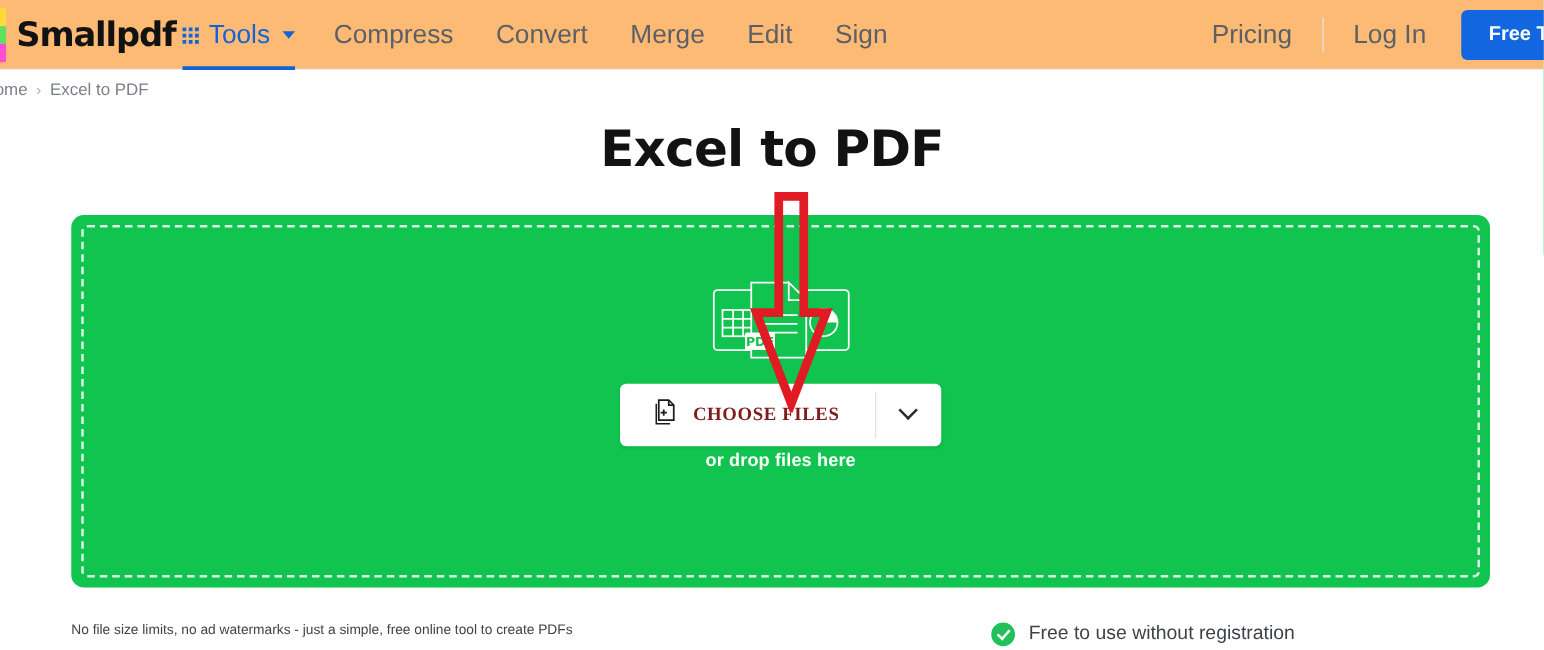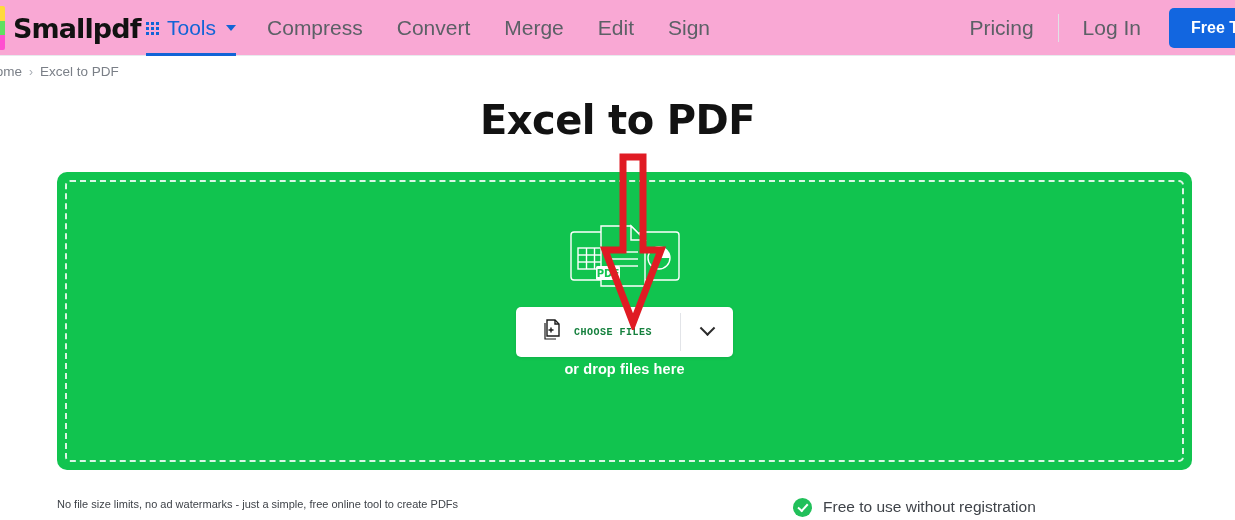--- a/index.html
+++ b/index.html
@@ -15,21 +15,21 @@
     background: #ffffff;
     color: #2b2b2b;
     -webkit-font-smoothing: antialiased;
   }
 
   
   .header {
     position: relative;
     height: 56px;
     width: 1235px;
-    background: #f9a8d4;
+    background: #fdba74;
     border-bottom: 1px solid #e8eaed;
     display: flex;
     align-items: center;
   }
 
   .brand {
     position: absolute;
     left: 0px;
     top: 0px;
     height: 56px;
@@ -215,25 +215,25 @@
     overflow: hidden;
   }
   .choose-main {
     display: flex;
     align-items: center;
     gap: 12px;
     padding: 0 28px 0 26px;
     cursor: pointer;
   }
   .choose-label {
-    font-size: 10px;
+    font-size: 15px;
     font-weight: bold;
     letter-spacing: 0.5px;
-    color: #15803d;
-    font-family: Liberation Mono, monospace;
+    color: #7f1d1d;
+    font-family: Liberation Serif, serif;
     white-space: nowrap;
   }
   .choose-split {
     width: 1px;
     background: #e2e4e8;
     margin: 6px 0;
   }
   .choose-caret {
     width: 52px;
     display: flex;

